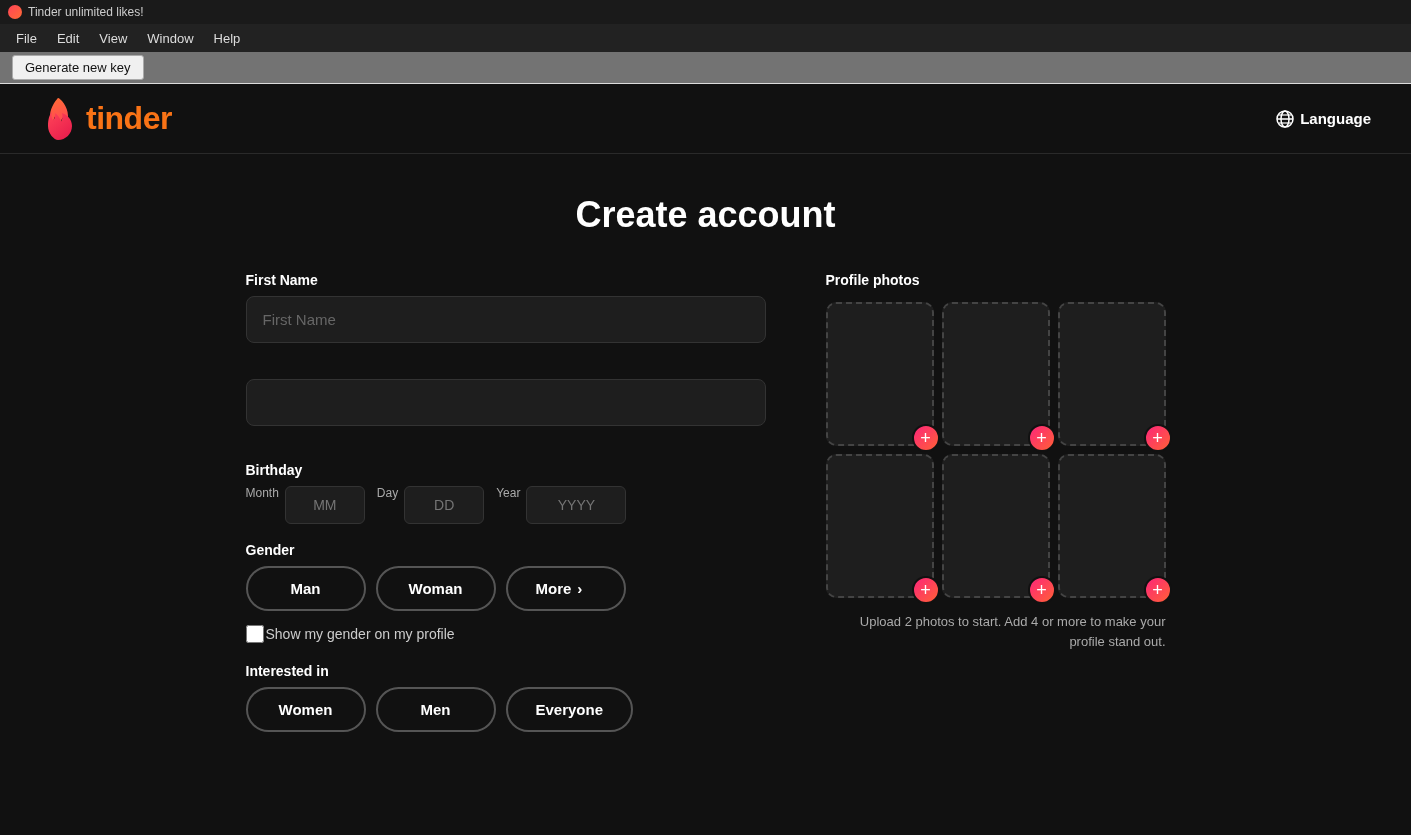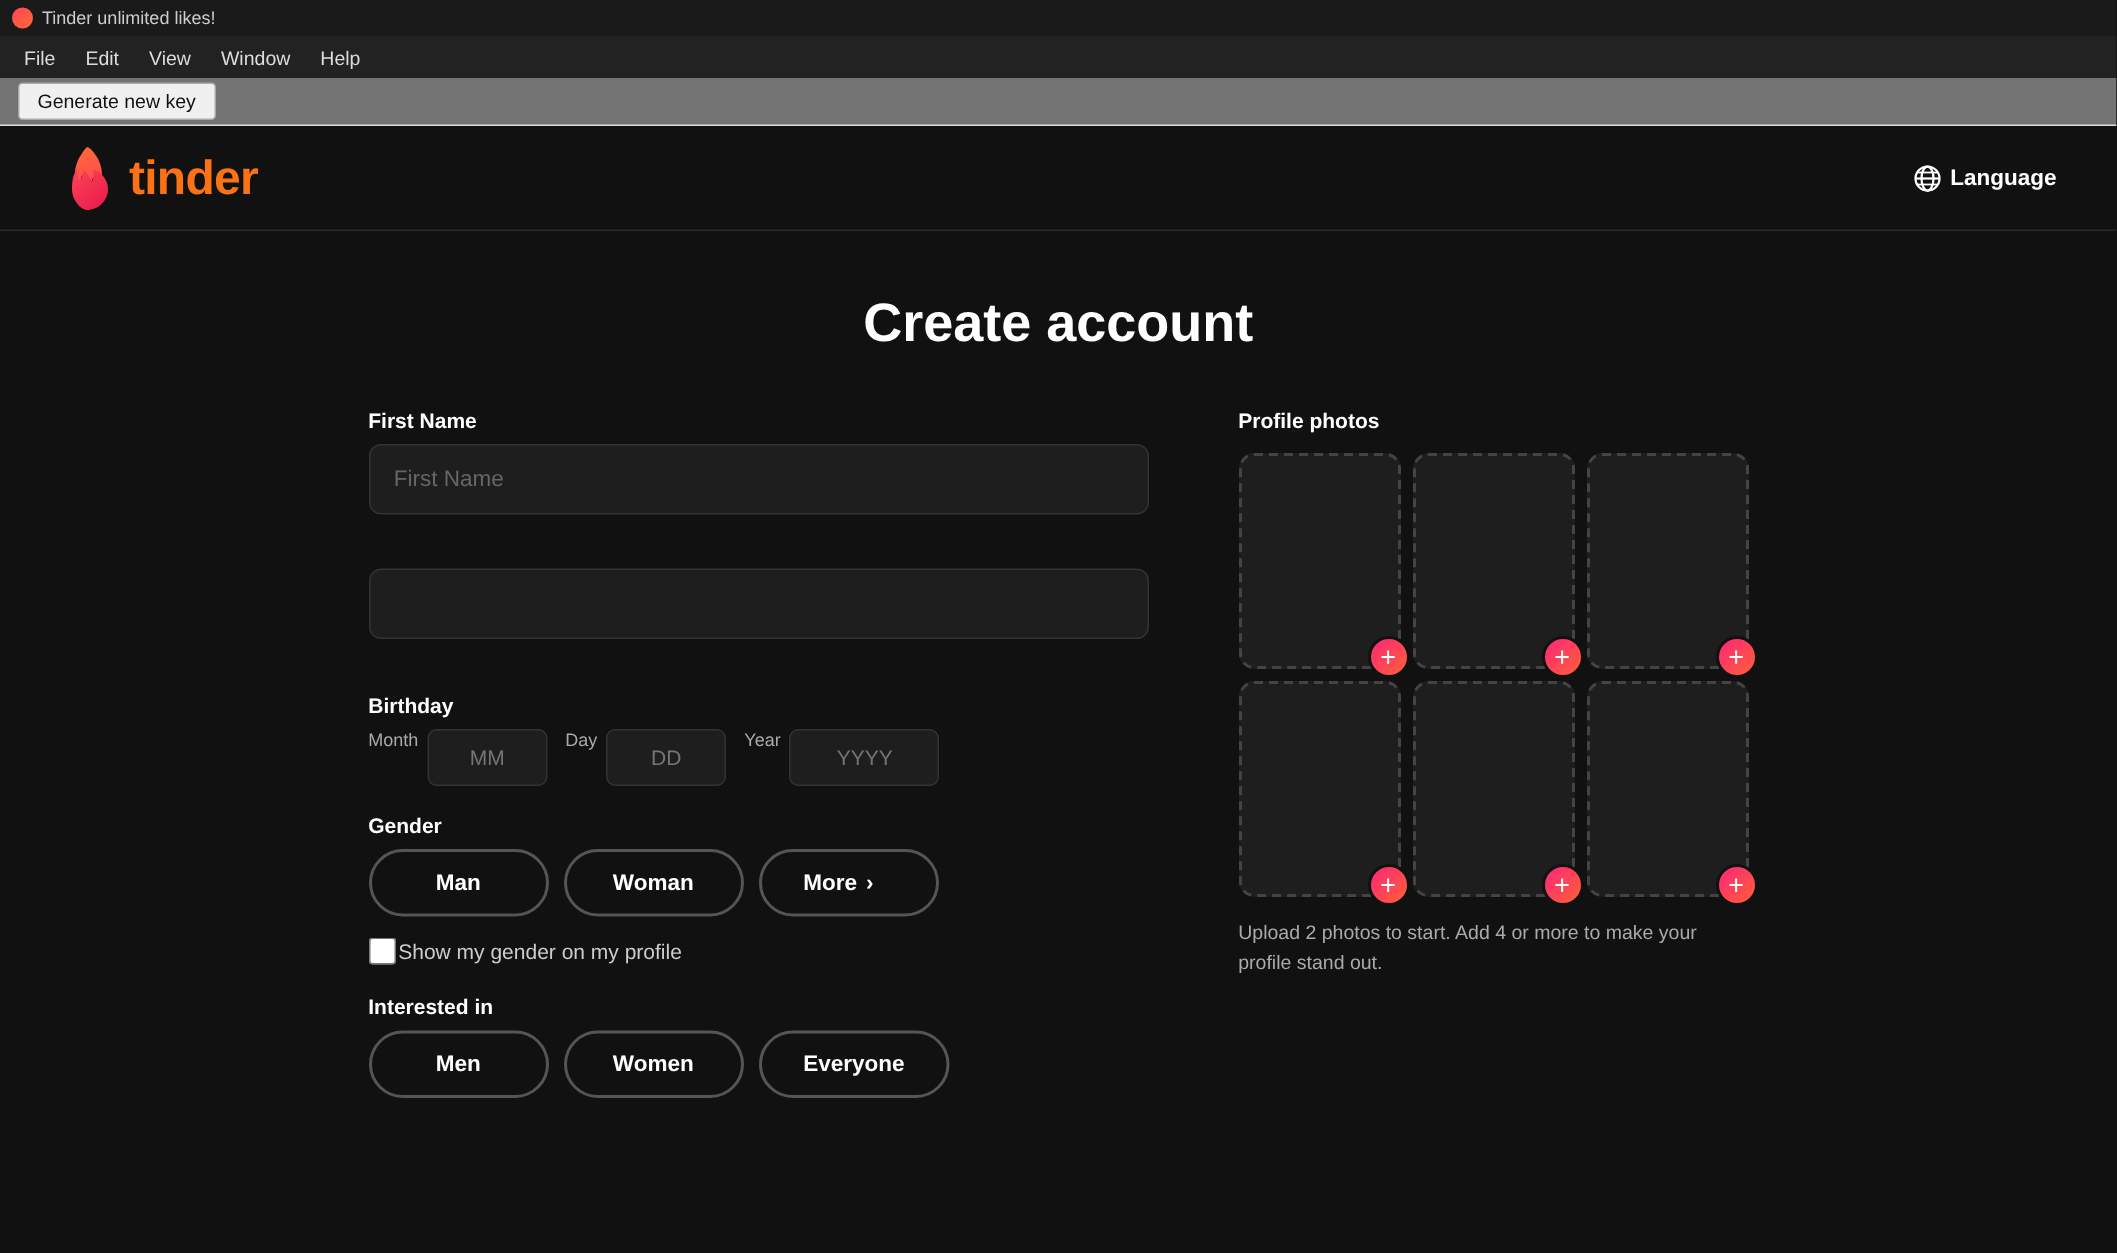--- a/index.html
+++ b/index.html
@@ -291,21 +291,21 @@
       justify-content: center;
       font-size: 18px;
       font-weight: 300;
       color: #fff;
       cursor: pointer;
       border: 2px solid #111;
       line-height: 1;
     }
 
     #upload-hint {
-      text-align: left;
+      text-align: right;
       font-size: 13px;
       color: #aaa;
       line-height: 1.5;
     }
   </style>
 </head>
 <body>
 
 <div id="titlebar">
   <span id="titlebar-icon"></span>
@@ -402,22 +402,22 @@
       </div>
 
       <div id="show-gender-row" style="margin-top:12px;">
         <input type="checkbox" id="show-gender-checkbox" style="">
         <label id="show-gender-label" for="show-gender-checkbox">Show my gender on my profile</label>
       </div>
 
       <div id="interested-group">
         <div class="field-label">Interested in</div>
         <div class="button-row">
+          <button class="gender-btn">Women</button>
           <button class="gender-btn">Men</button>
-          <button class="gender-btn">Women</button>
           <button class="gender-btn">Everyone</button>
         </div>
       </div>
 
     </div>
 
     <div id="form-right">
       <div id="photos-label">Profile photos</div>
       <div id="photos-grid">
         <div class="photo-slot">

